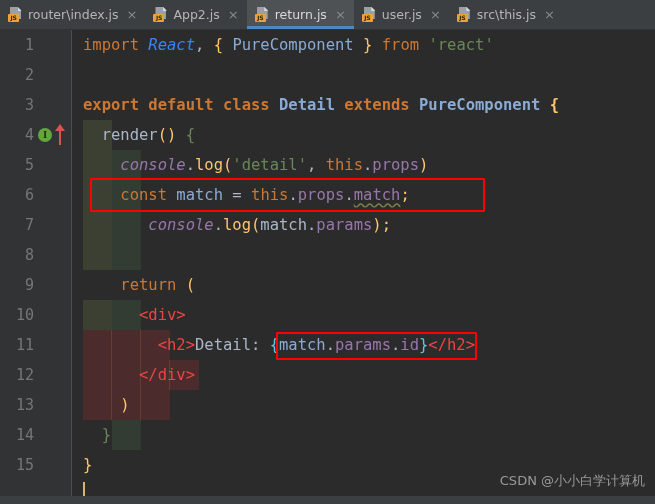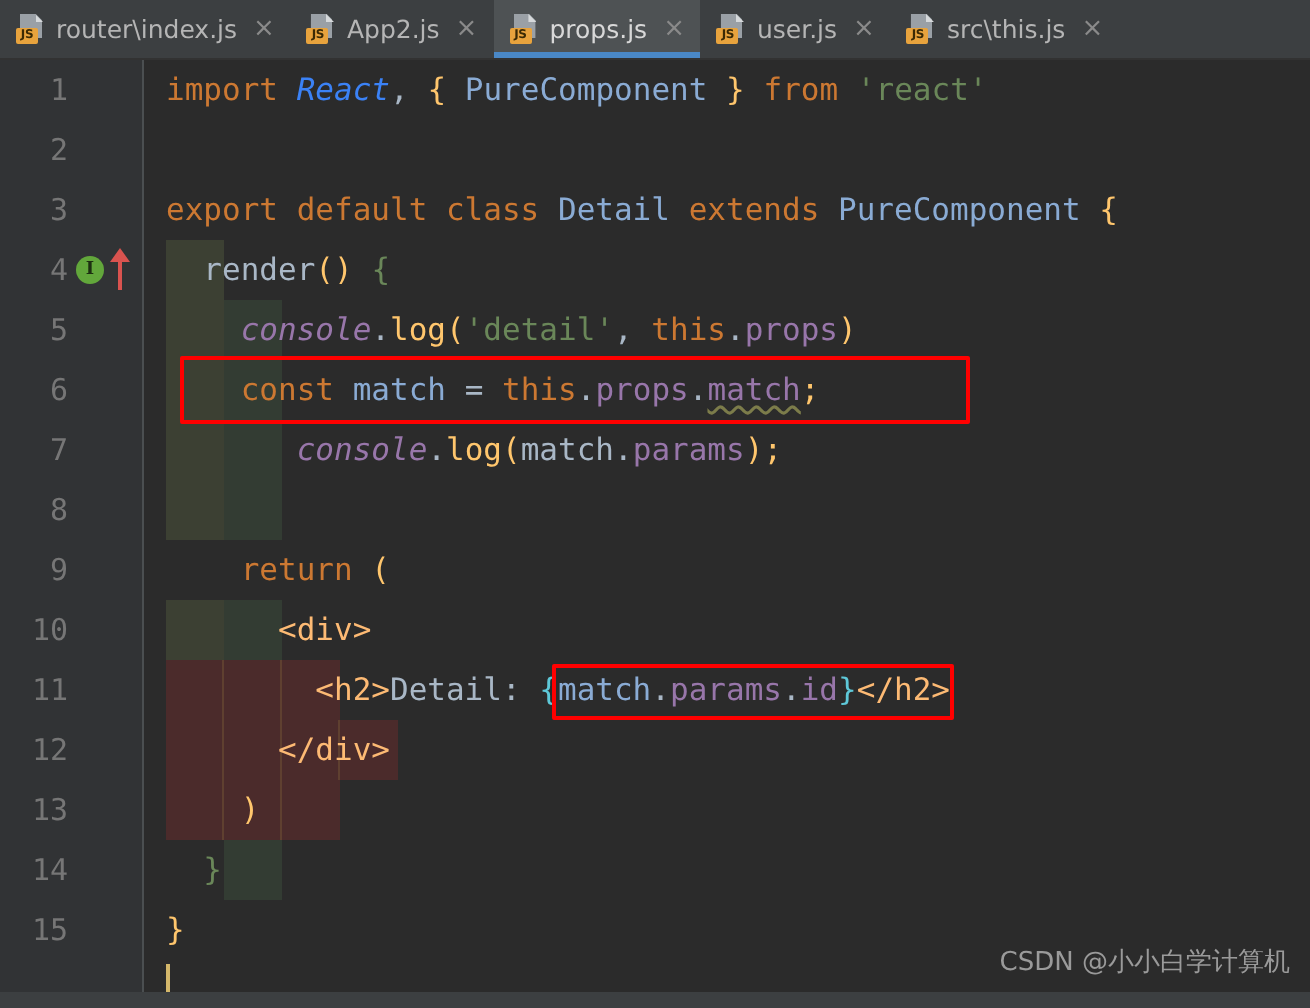--- a/index.html
+++ b/index.html
@@ -140,21 +140,21 @@
     letter-spacing: 0px;
   }
   
   .kw   { color: #cc7832; }
   .type { color: #8aabd4; }
   .str  { color: #6a8759; }
   .fn   { color: #ffc66d; }
   .ident{ color: #a9b7c6; }
   .field{ color: #9876aa; }
   .yb   { color: #ffc66d; }
-  .tag  { color: #fdba74; }
+  .tag  { color: #ef4444; }
   .jsxtxt { color: #a9b7c6; }
   .cyan { color: #5ec8d8; }
   .stat { color: #9876aa; font-style: italic; }
   .reactid { color: #3b82f6; font-style: italic; }
   .punct { color: #a9b7c6; }
   .squig {
     text-decoration: underline wavy #7c7c4a;
     text-underline-offset: 2px;
   }
 
@@ -228,21 +228,21 @@
     <span class="tab-label">App2.js</span>
     <span class="tab-close">×</span>
   </div>
 
   <div class="tab active">
     <span class="js-icon">
       <span class="page"></span>
         <span class="fold"></span>
       <span class="badge">JS</span>
     </span>
-    <span class="tab-label">props.js</span>
+    <span class="tab-label">return.js</span>
     <span class="tab-close">×</span>
   </div>
 
   <div class="tab">
     <span class="js-icon">
       <span class="page"></span>
         <span class="fold"></span>
       <span class="badge">JS</span>
     </span>
     <span class="tab-label">user.js</span>
@@ -305,21 +305,21 @@
     <div class="indentblk" style="left:39px; top:300px; width:1px; height:90px; background:#5f4030;"></div>
     <div class="indentblk" style="left:68px; top:300px; width:1px; height:90px; background:#5f4030;"></div>
     <div class="indentblk" style="left:97px; top:330px; width:1px; height:30px; background:#5f4030;"></div>
 
     <div class="indentblk" style="left:40px; top:390px; width:29px; height:30px; background:#333c33;"></div>
 
     <div class="codeline" style="top:0px;   left:11px;"><span class="kw">import</span><span class="punct"> </span><span class="reactid">React</span><span class="punct">, </span><span class="yb">{</span><span class="punct"> </span><span class="type">PureComponent</span><span class="punct"> </span><span class="yb">}</span><span class="punct"> </span><span class="kw">from</span><span class="punct"> </span><span class="str">'react'</span></div>
 
     <div class="codeline" style="top:30px;  left:11px;"></div>
 
-    <div class="codeline" style="top:60px;  left:11px;"><span class="kw">export default class</span><span class="punct"> </span><span class="type">Detail</span><span class="punct"> </span><span class="kw">extends</span><span class="punct"> </span><span class="type">PureComponent</span><span class="punct"> </span><span class="yb">{</span></div>
+    <div class="codeline" style="top:60px;  left:11px;font-weight:bold;"><span class="kw">export default class</span><span class="punct"> </span><span class="type">Detail</span><span class="punct"> </span><span class="kw">extends</span><span class="punct"> </span><span class="type">PureComponent</span><span class="punct"> </span><span class="yb">{</span></div>
 
     <div class="codeline" style="top:90px;  left:11px;"><span class="punct">  </span><span class="ident">render</span><span class="yb">()</span><span class="punct"> </span><span class="str">{</span></div>
 
     <div class="codeline" style="top:120px; left:11px;"><span class="punct">    </span><span class="stat">console</span><span class="punct">.</span><span class="fn">log</span><span class="yb">(</span><span class="str">'detail'</span><span class="punct">, </span><span class="kw">this</span><span class="punct">.</span><span class="field">props</span><span class="yb">)</span></div>
 
     <div class="codeline" style="top:150px; left:11px;"><span class="punct">    </span><span class="kw">const</span><span class="punct"> </span><span class="type">match</span><span class="punct"> </span><span class="ident">=</span><span class="punct"> </span><span class="kw">this</span><span class="punct">.</span><span class="field">props</span><span class="punct">.</span><span class="field squig">match</span><span class="yb">;</span></div>
 
     <div class="codeline" style="top:180px; left:11px;margin-left:28px;"><span class="punct">    </span><span class="stat">console</span><span class="punct">.</span><span class="fn">log</span><span class="yb">(</span><span class="ident">match</span><span class="punct">.</span><span class="field">params</span><span class="yb">)</span><span class="yb">;</span></div>
 
     <div class="codeline" style="top:210px; left:11px;"></div>

